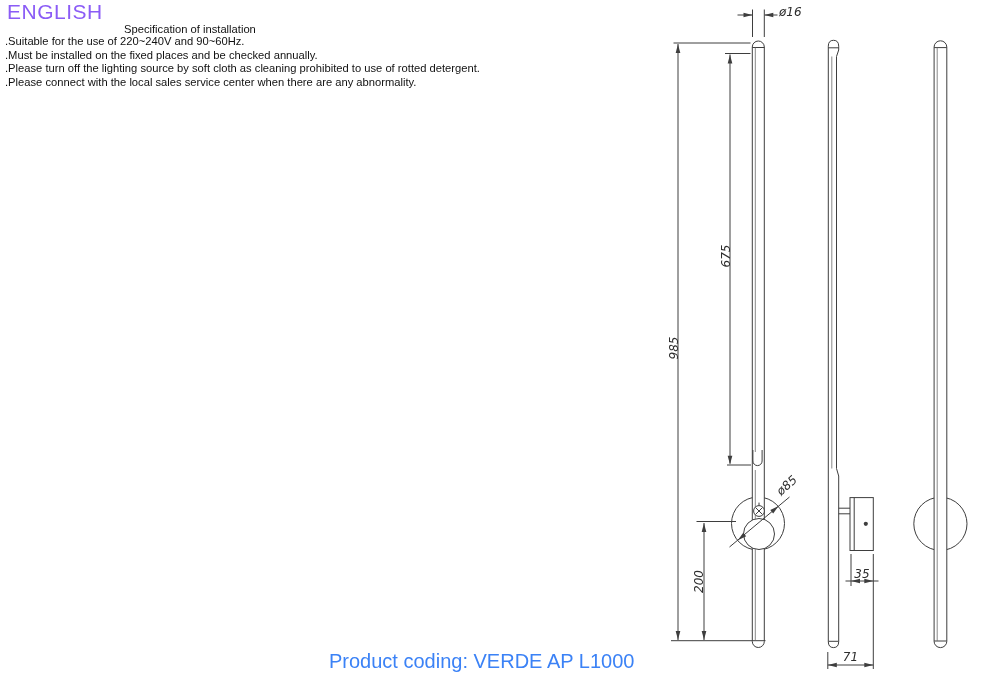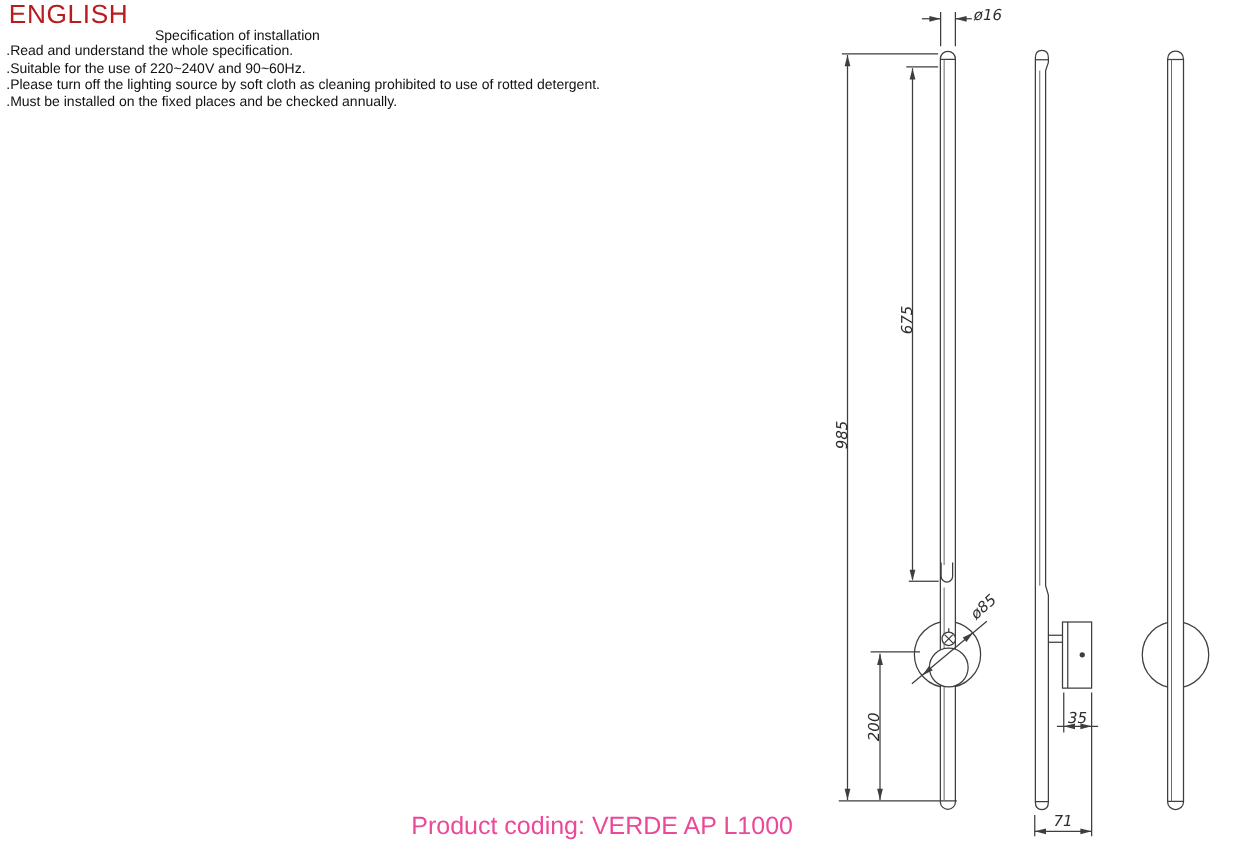--- a/index.html
+++ b/index.html
@@ -16,41 +16,41 @@
     position: absolute;
     left: 0; top: 0;
     width: 1000px; height: 690px;
   }
   .lang-heading {
     position: absolute;
     left: 7px; top: 0px;
     font-size: 21px;
     font-weight: 400;
     letter-spacing: 0.5px;
-    color: #b91c1c;
+    color: #8b5cf6;
   }
   .spec-title {
     position: absolute;
     left: 124px; top: 23px;
     font-size: 11.2px;
     color: #111;
   }
   .spec-text {
     position: absolute;
     left: 5px; top: 35px;
     font-size: 11.2px;
     line-height: 13.7px;
     color: #111;
     white-space: nowrap;
   }
   .product-coding {
     position: absolute;
     left: 329px; top: 650px;
     font-size: 20px;
-    color: #ec4899;
+    color: #3b82f6;
   }
   
   .ln   { stroke: #3e3e3e; stroke-width: 1; fill: none; }
   .shape{ stroke: #3e3e3e; stroke-width: 1; fill: #ffffff; }
   .thin { stroke: #6a6a6a; stroke-width: 0.8; fill: none; }
   .arr  { fill: #3e3e3e; stroke: none; }
   .dot  { fill: #3e3e3e; stroke: none; }
   .dimtext {
     font-family: "DejaVu Sans", sans-serif;
     font-style: italic;
@@ -163,21 +163,21 @@
       <line class="ln" x1="934.1" y1="641" x2="946.8" y2="641"></line>
       <line class="thin" x1="937.2" y1="47.6" x2="937.2" y2="641"></line>
     </g>
   </svg>
 
   <div class="lang-heading">ENGLISH</div>
 
   <div class="spec-title">Specification of installation</div>
 
   <div class="spec-text">
-    <div>.Read and understand the whole specification.</div>
     <div>.Suitable for the use of 220~240V and 90~60Hz.</div>
+    <div>.Must be installed on the fixed places and be checked annually.</div>
     <div>.Please turn off the lighting source by soft cloth as cleaning prohibited to use of rotted detergent.</div>
-    <div>.Must be installed on the fixed places and be checked annually.</div>
+    <div>.Please connect with the local sales service center when there are any abnormality.</div>
   </div>
 
   <div class="product-coding">Product coding: VERDE AP L1000</div>
 
 </div>
 
 </body></html>

